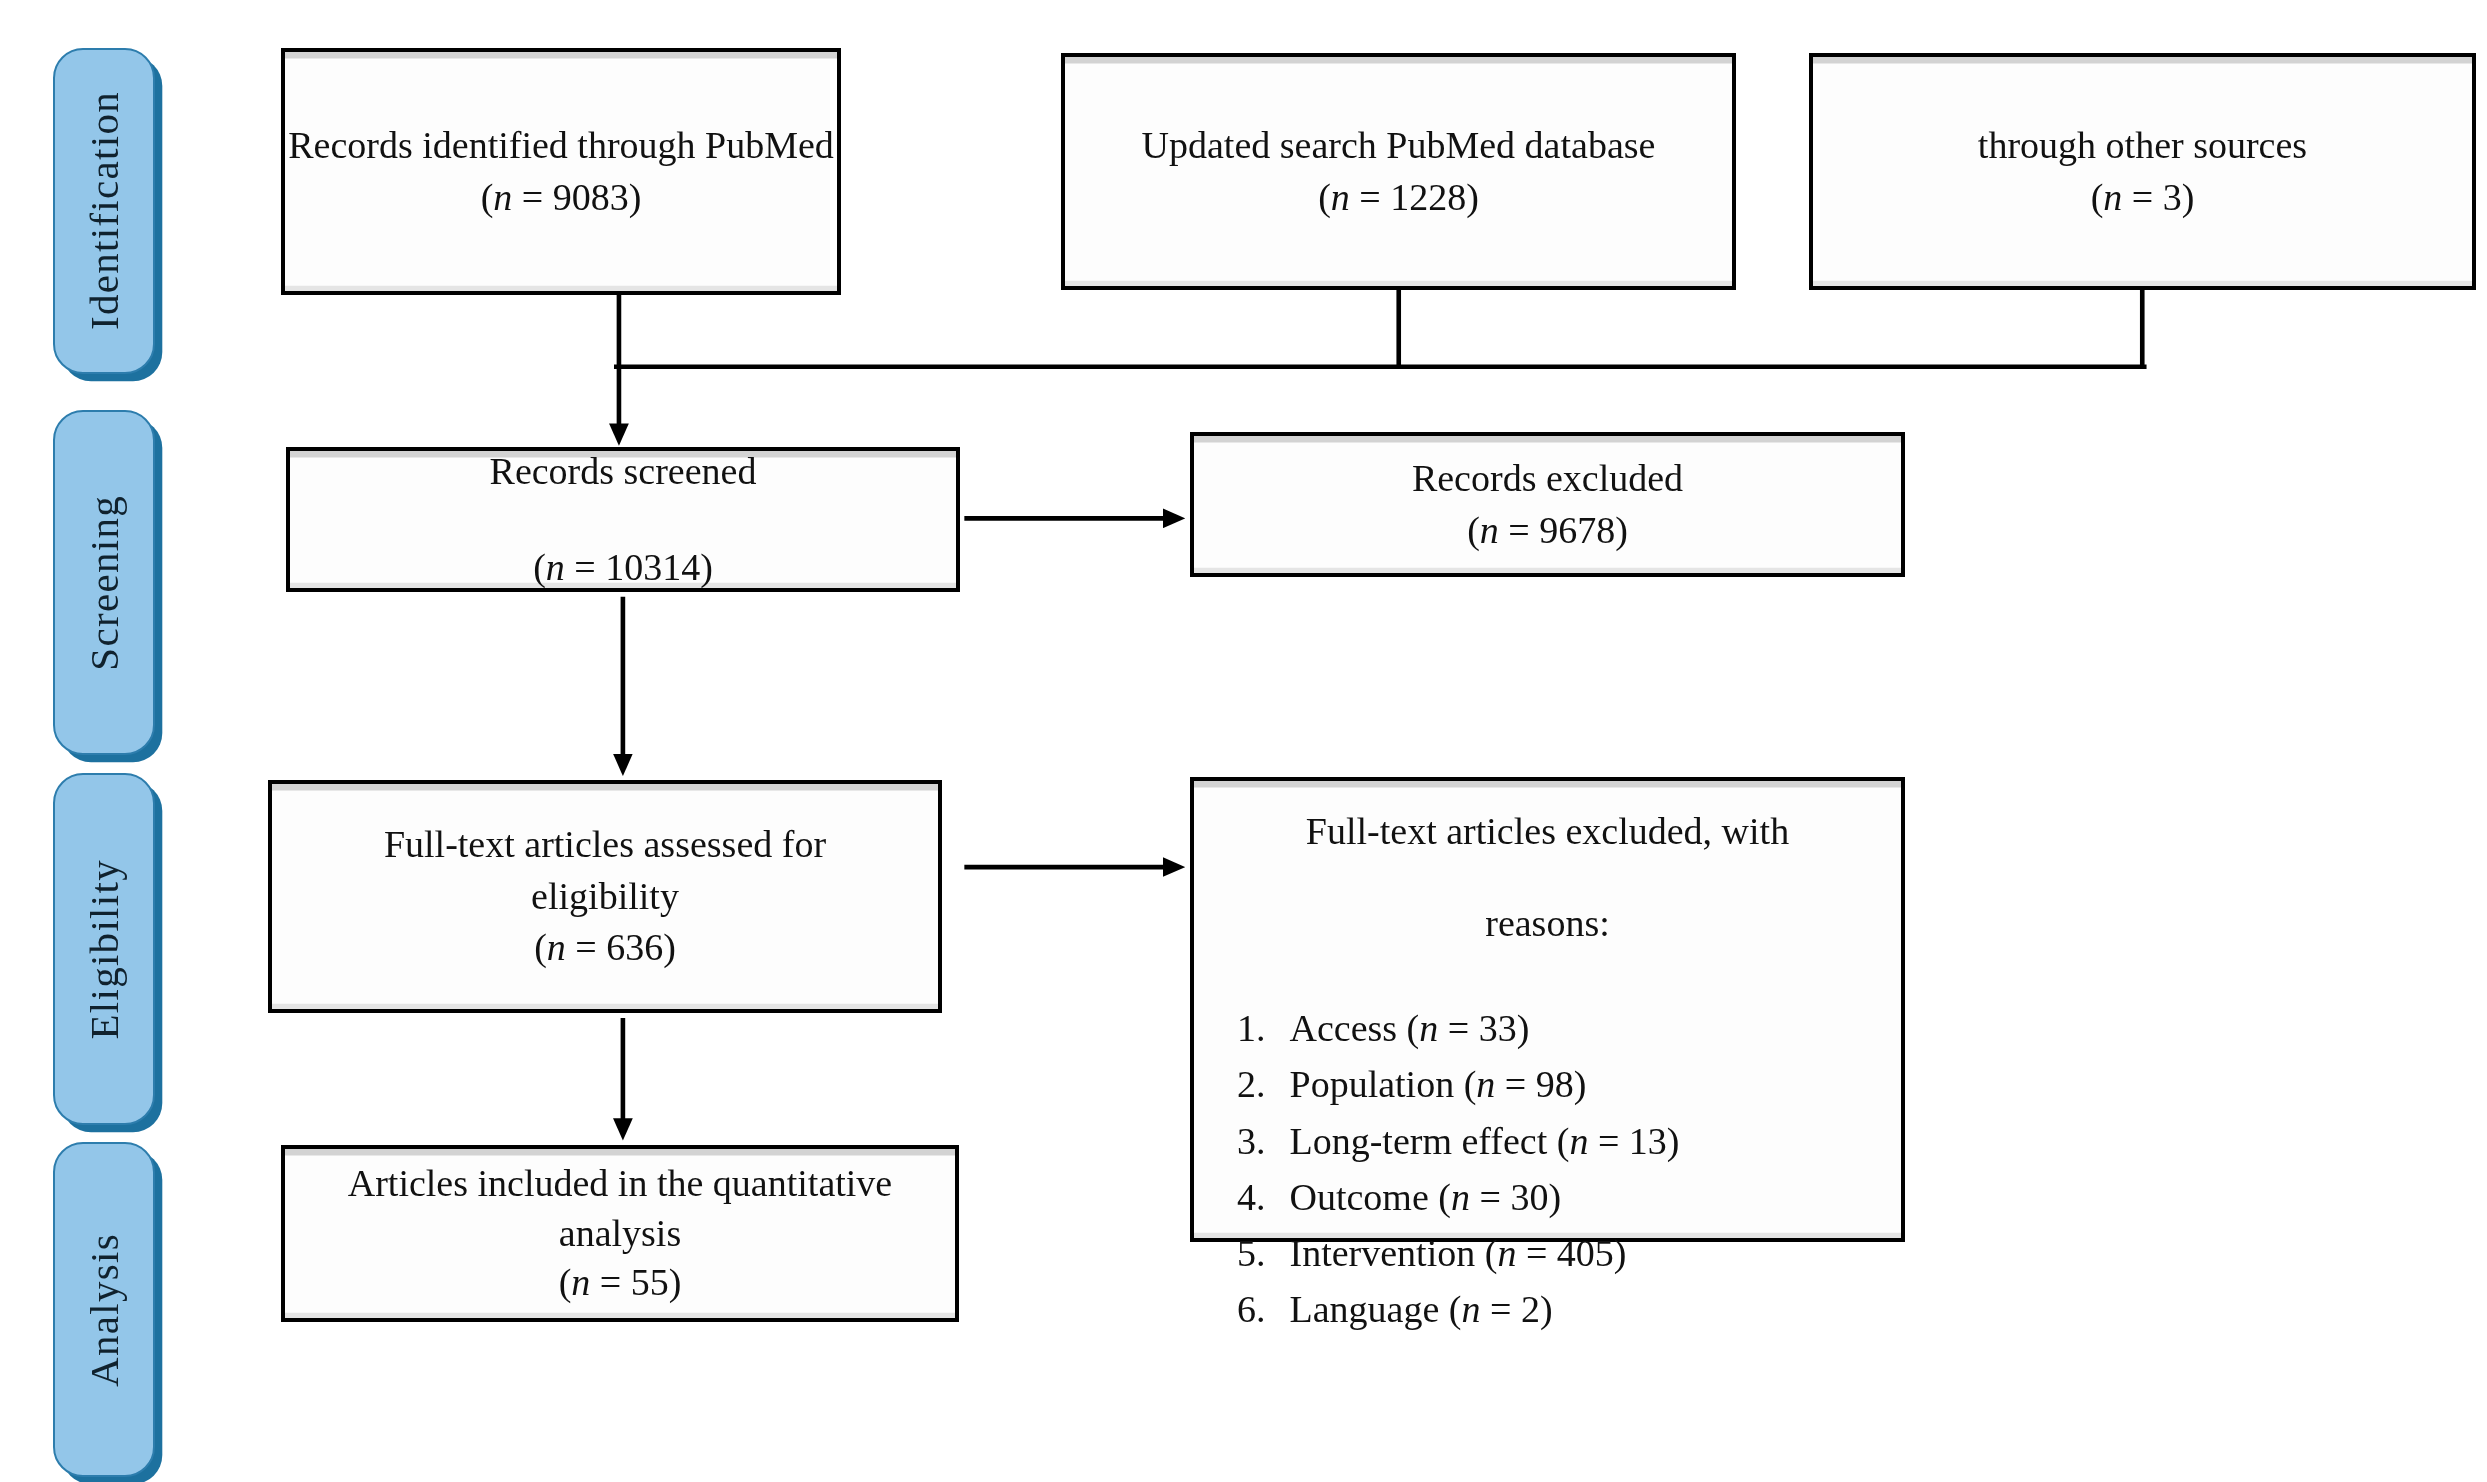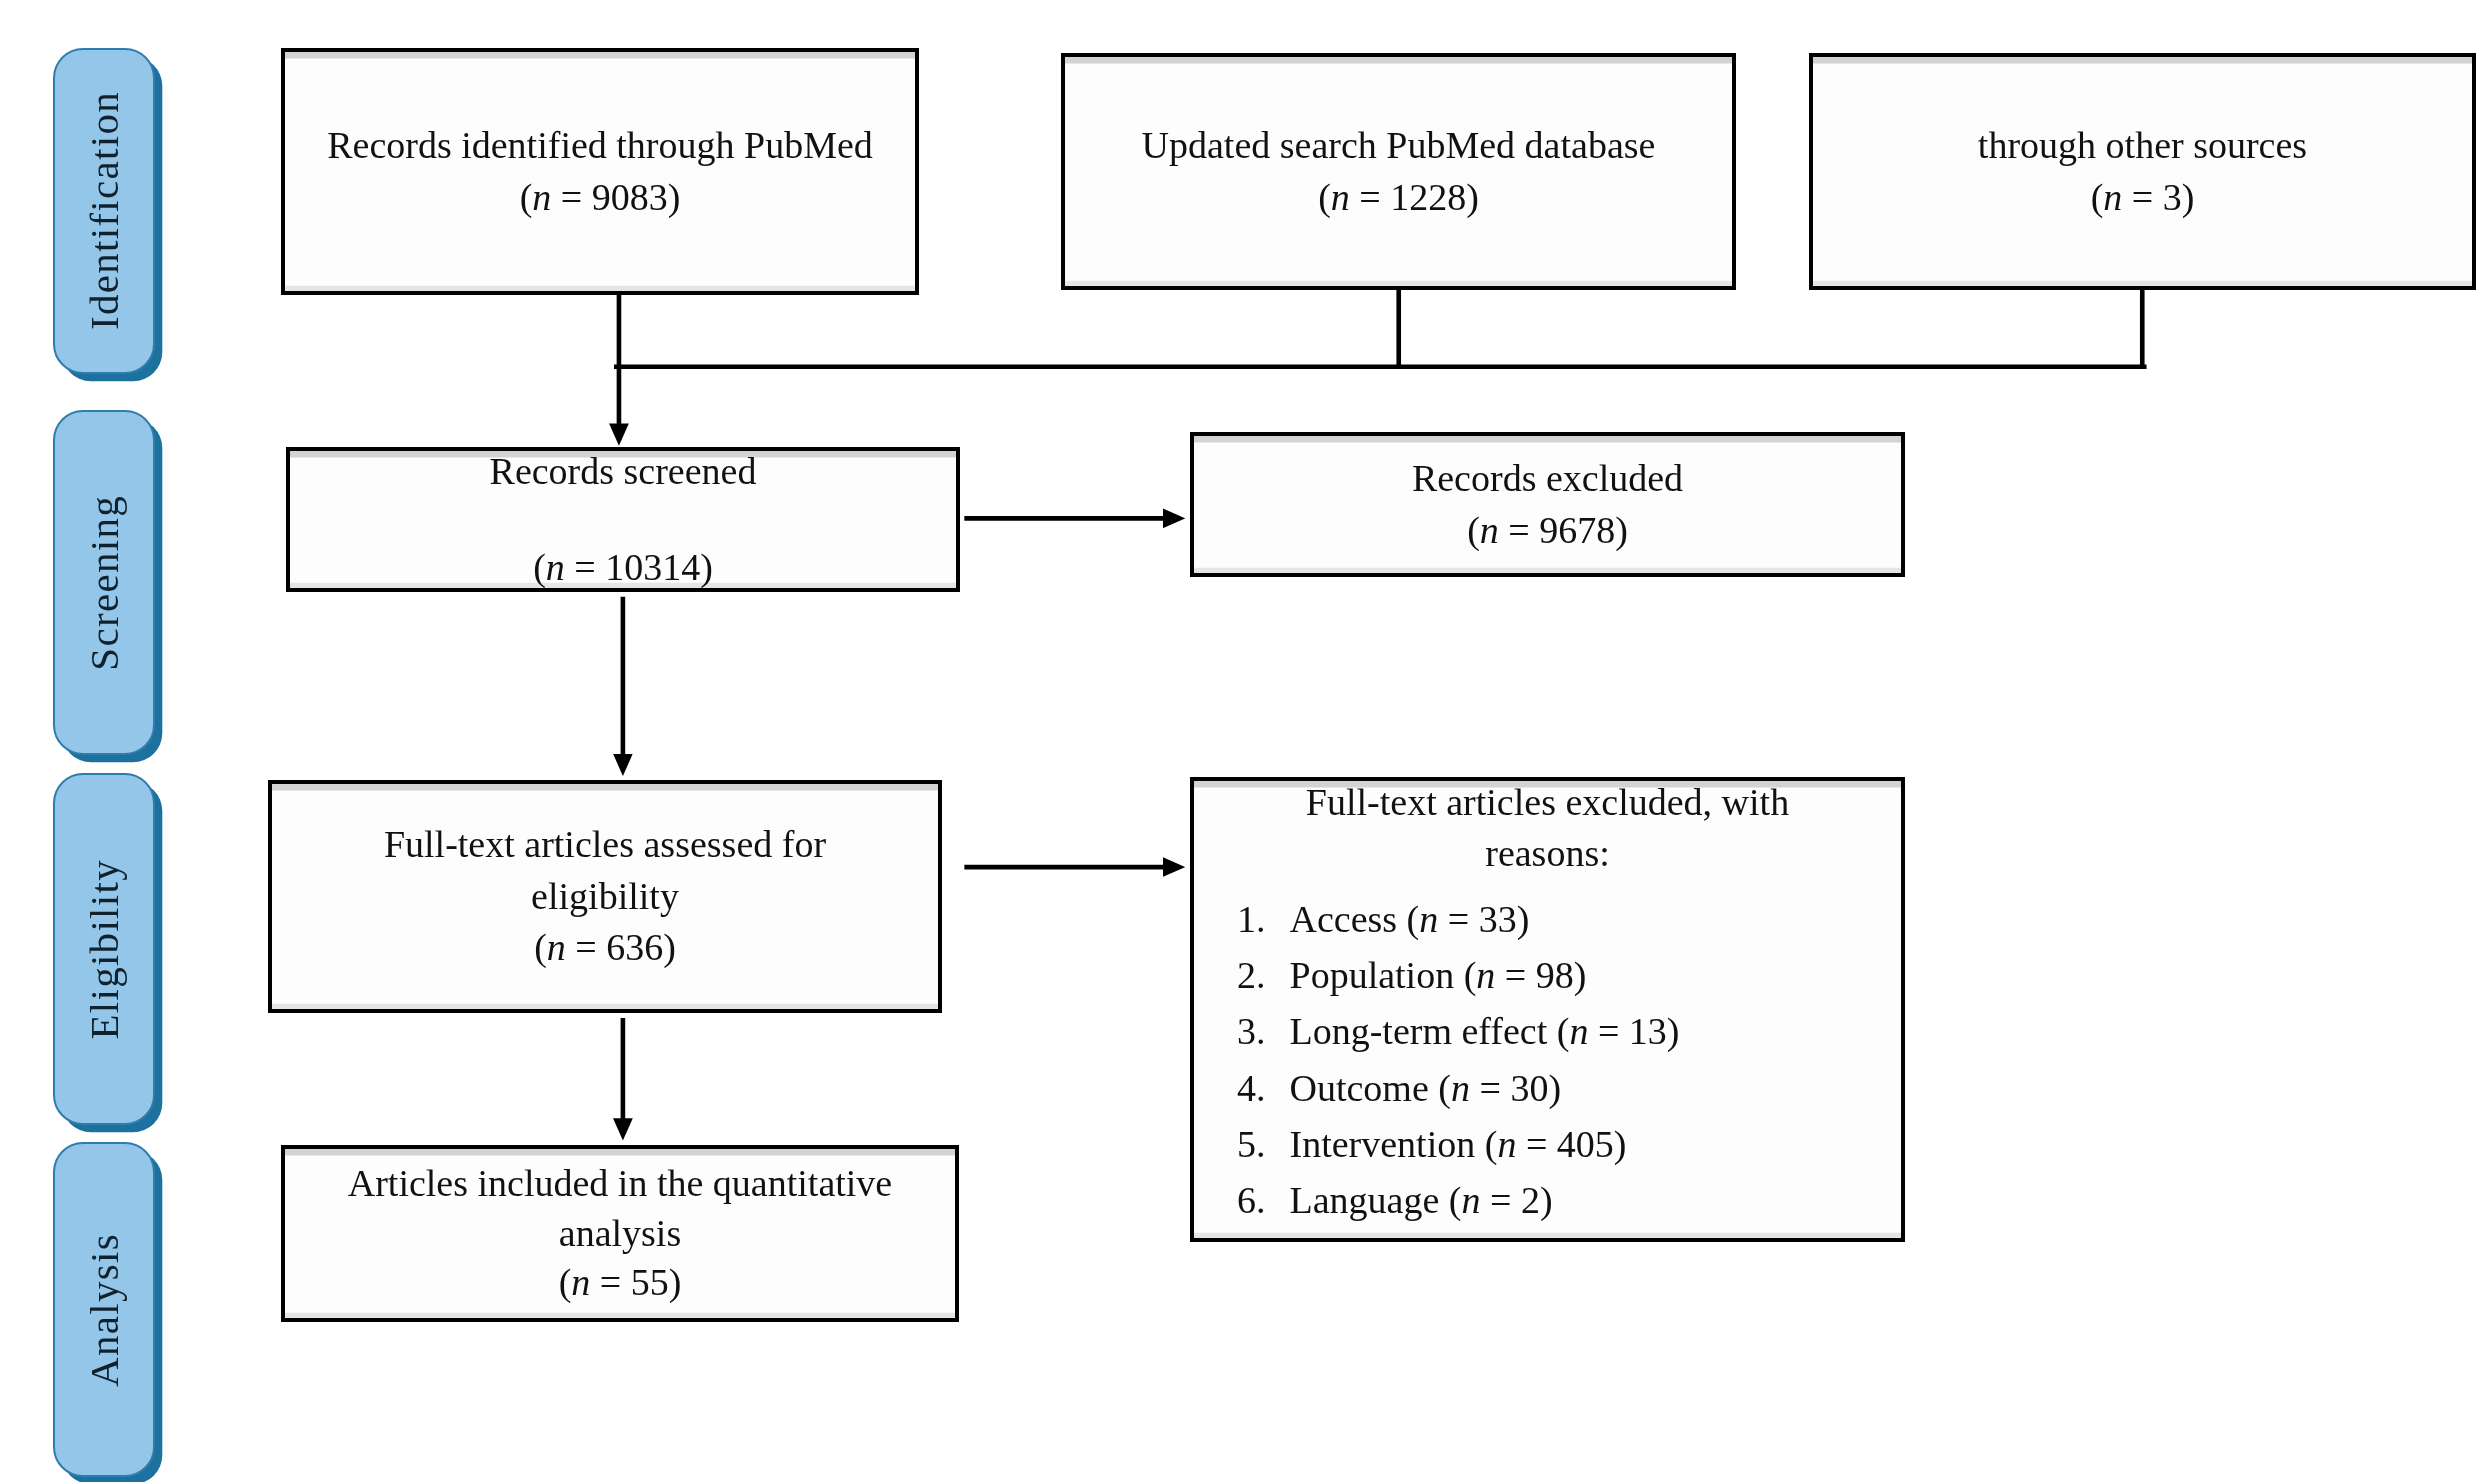--- a/index.html
+++ b/index.html
@@ -31,28 +31,28 @@
     justify-content: center;
     align-items: center;
     text-align: center;
     font-size: 38px;
     line-height: 1.36;
     padding: 6.6px 12px;
   }
   .bline { white-space: nowrap; }
   .count i, .reasons i, .bline i { font-style: italic; }
 
-  .b-identified { left: 281px;  top: 48px;   width: 638px; height: 247px; }
+  .b-identified { left: 281px;  top: 48px;   width: 560px; height: 247px; }
   .b-updated    { left: 1061px; top: 53px;   width: 675px; height: 237px; }
   .b-additional { left: 1809px; top: 53px;   width: 667px; height: 237px; }
   .b-screened   { left: 286px;  top: 447px;  width: 674px; height: 145px; gap: 44px; }
   .b-rexcluded  { left: 1190px; top: 432px;  width: 715px; height: 145px; }
   .b-assessed   { left: 268px;  top: 780px; width: 674px; height: 233px; }
   .b-ftexcluded { left: 1190px; top: 777px; width: 715px; height: 465px;
-                  justify-content: flex-end; padding-top: 25px; }
+                  justify-content: flex-start; padding-top: 25px; gap: 40px; }
   .b-included   { left: 281px;  top: 1145px; width: 678px; height: 177px; line-height: 1.3; }
 
   .reasons {
     width: 100%;
     box-sizing: border-box;
     text-align: left;
     margin: 9.2px 0 0 0;
     padding-left: 69px;
     list-style: decimal;
   }

